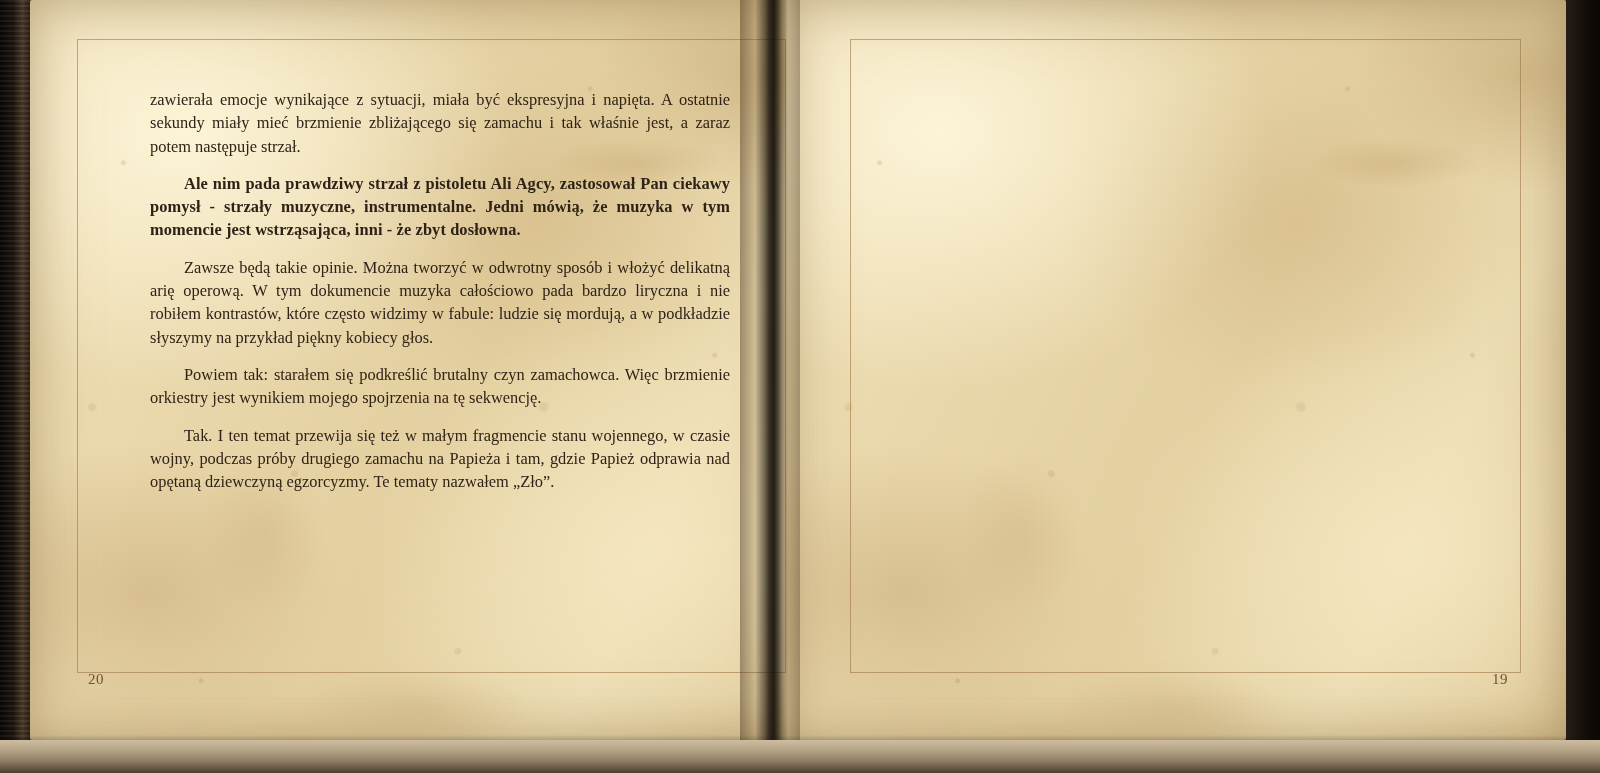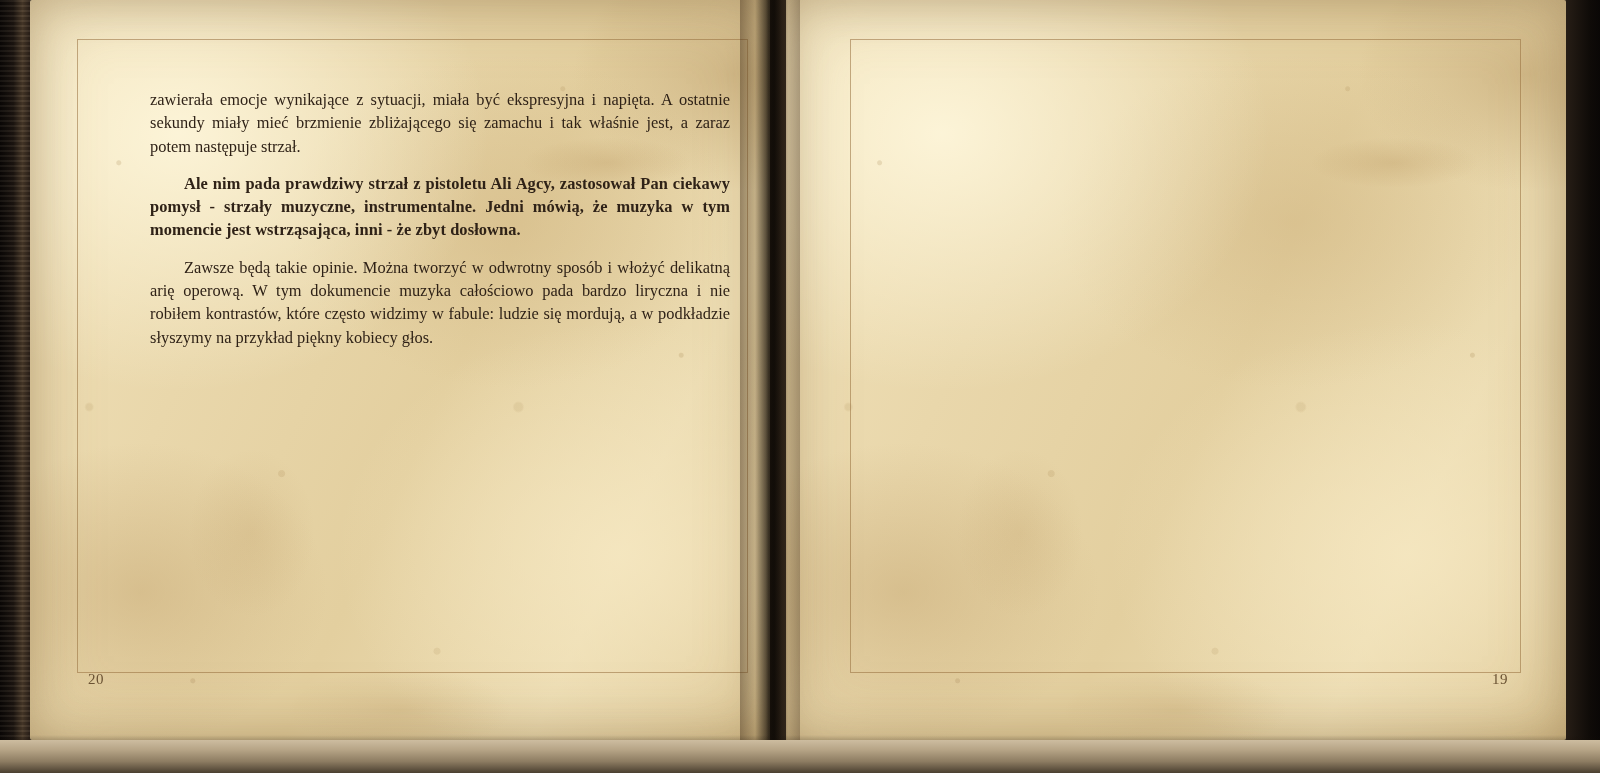--- a/index.html
+++ b/index.html
@@ -50,20 +50,21 @@
       radial-gradient(ellipse 40% 30% at 65% 30%, rgba(206,178,126,0.45), rgba(206,178,126,0) 75%),
       radial-gradient(ellipse 35% 28% at 15% 80%, rgba(198,168,116,0.5), rgba(198,168,116,0) 72%),
       radial-gradient(ellipse 30% 22% at 95% 10%, rgba(190,160,108,0.55), rgba(190,160,108,0) 72%),
       linear-gradient(115deg, #f2e3bb 0%, #e9d7ab 30%, #e3cf9f 55%, #ecdcb2 78%, #ddc795 100%);
     box-shadow: inset 0 0 70px rgba(150,118,70,0.35);
   }
   .page.left {
     left: 30px;
     width: 740px;
     border-radius: 2px 0 0 2px;
+    padding-left: 38px;
   }
   .page.right {
     left: 786px;
     width: 780px;
     border-radius: 0 2px 2px 0;
   }
 
   
   .speckles {
     position: absolute; inset: 0;
@@ -190,20 +191,22 @@
   <div class="page left">
     <div class="speckles"></div>
     <div class="stains"></div>
     <div class="page-corner-dark"></div>
     <div class="rule-frame"></div>
 
     <div class="text-col">
       <p class="para flush">zawierała emocje wynikające z sytuacji, miała być ekspresyjna i napięta. A ostatnie sekundy miały mieć brzmienie zbliżającego się zamachu i tak właśnie jest, a zaraz potem następuje strzał.</p>
       <p class="para bold indent2">Ale nim pada prawdziwy strzał z pistoletu Ali Agcy, zastosował Pan ciekawy pomysł - strzały muzyczne, instrumentalne. Jedni mówią, że muzyka w tym momencie jest wstrząsająca, inni - że zbyt dosłowna.</p>
       <p class="para">Zawsze będą takie opinie. Można tworzyć w odwrotny sposób i włożyć delikatną arię operową. W tym dokumencie muzyka całościowo pada bardzo liryczna i nie robiłem kontrastów, które często widzimy w fabule: ludzie się mordują, a w podkładzie słyszymy na przykład piękny kobiecy głos.</p>
+      <p class="para">Powiem tak: starałem się podkreślić brutalny czyn zamachowca. Więc brzmienie orkiestry jest wynikiem mojego spojrzenia na tę sekwencję.</p>
+      <p class="para">Tak. I ten temat przewija się też w małym fragmencie stanu wojennego, w czasie wojny, podczas próby drugiego zamachu na Papieża i tam, gdzie Papież odprawia nad opętaną dziewczyną egzorcyzmy. Te tematy nazwałem „Zło”.</p>
     </div>
 
     <div class="folio">20</div>
   </div>
 
   <div class="page right">
     <div class="speckles"></div>
     <div class="stains"></div>
     <div class="page-corner-dark"></div>
     <div class="rule-frame"></div>

